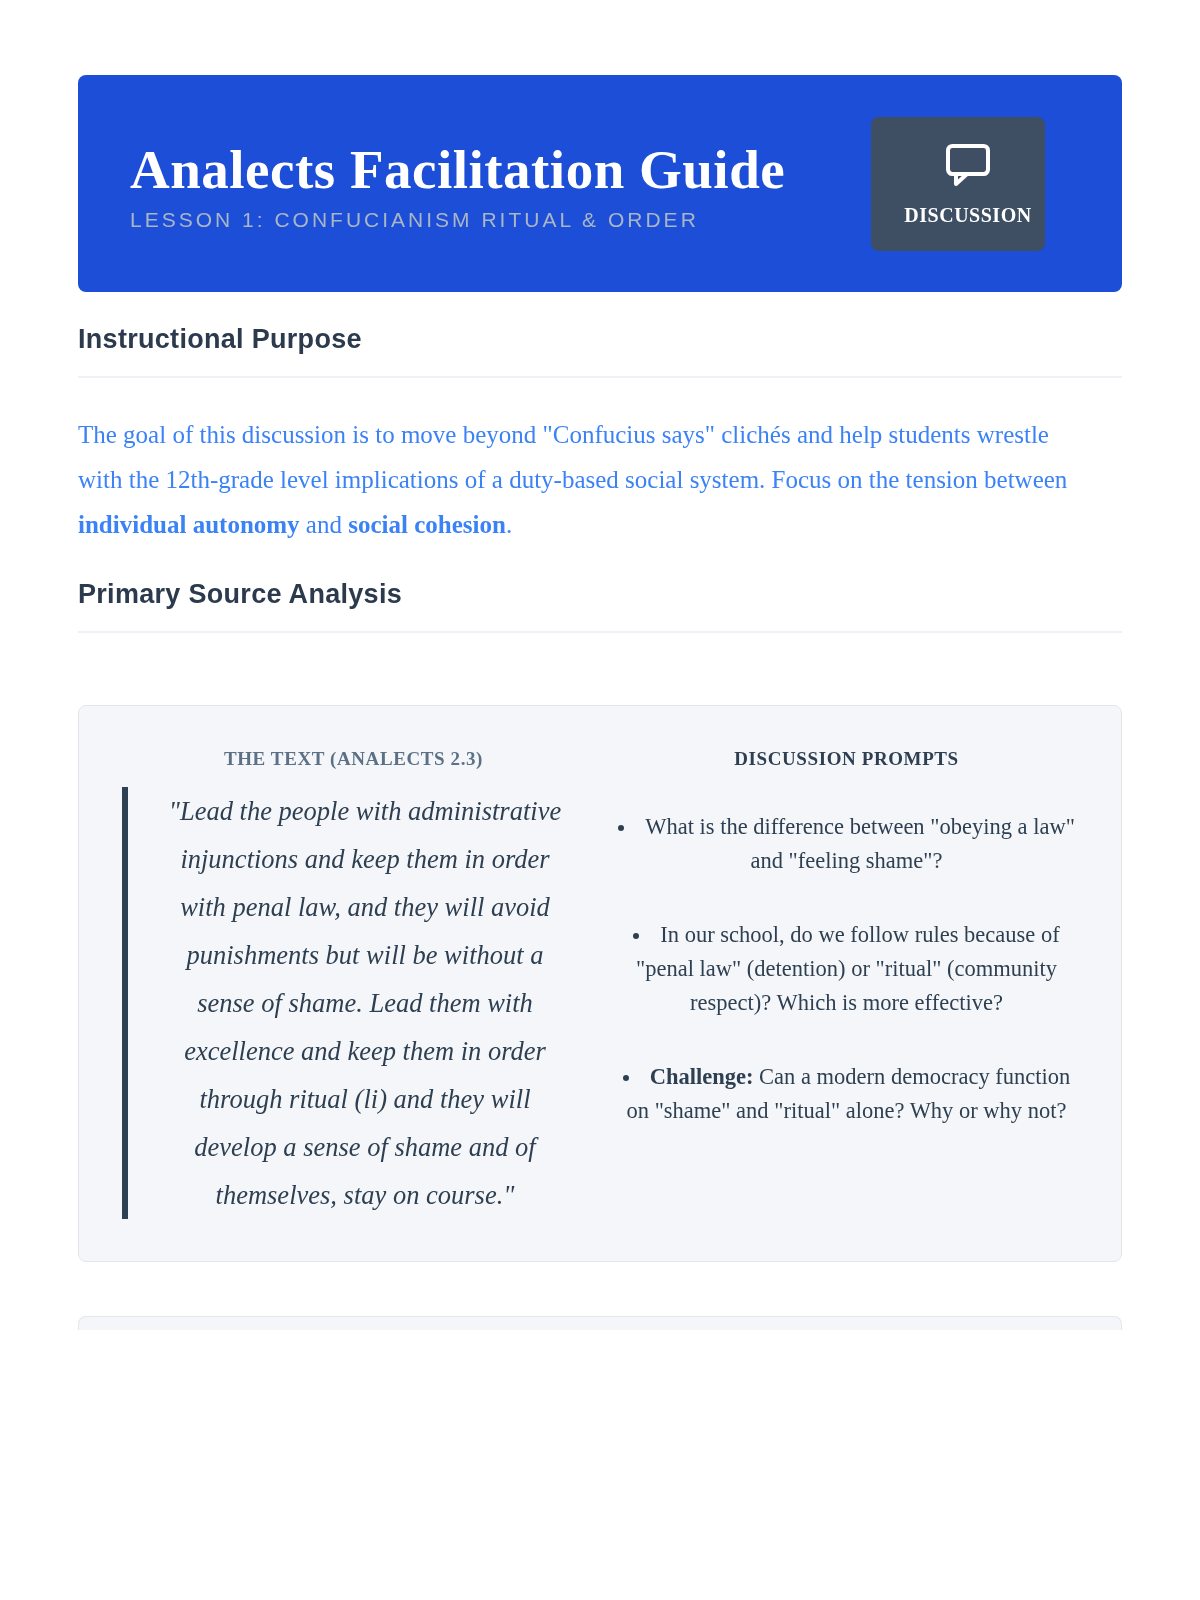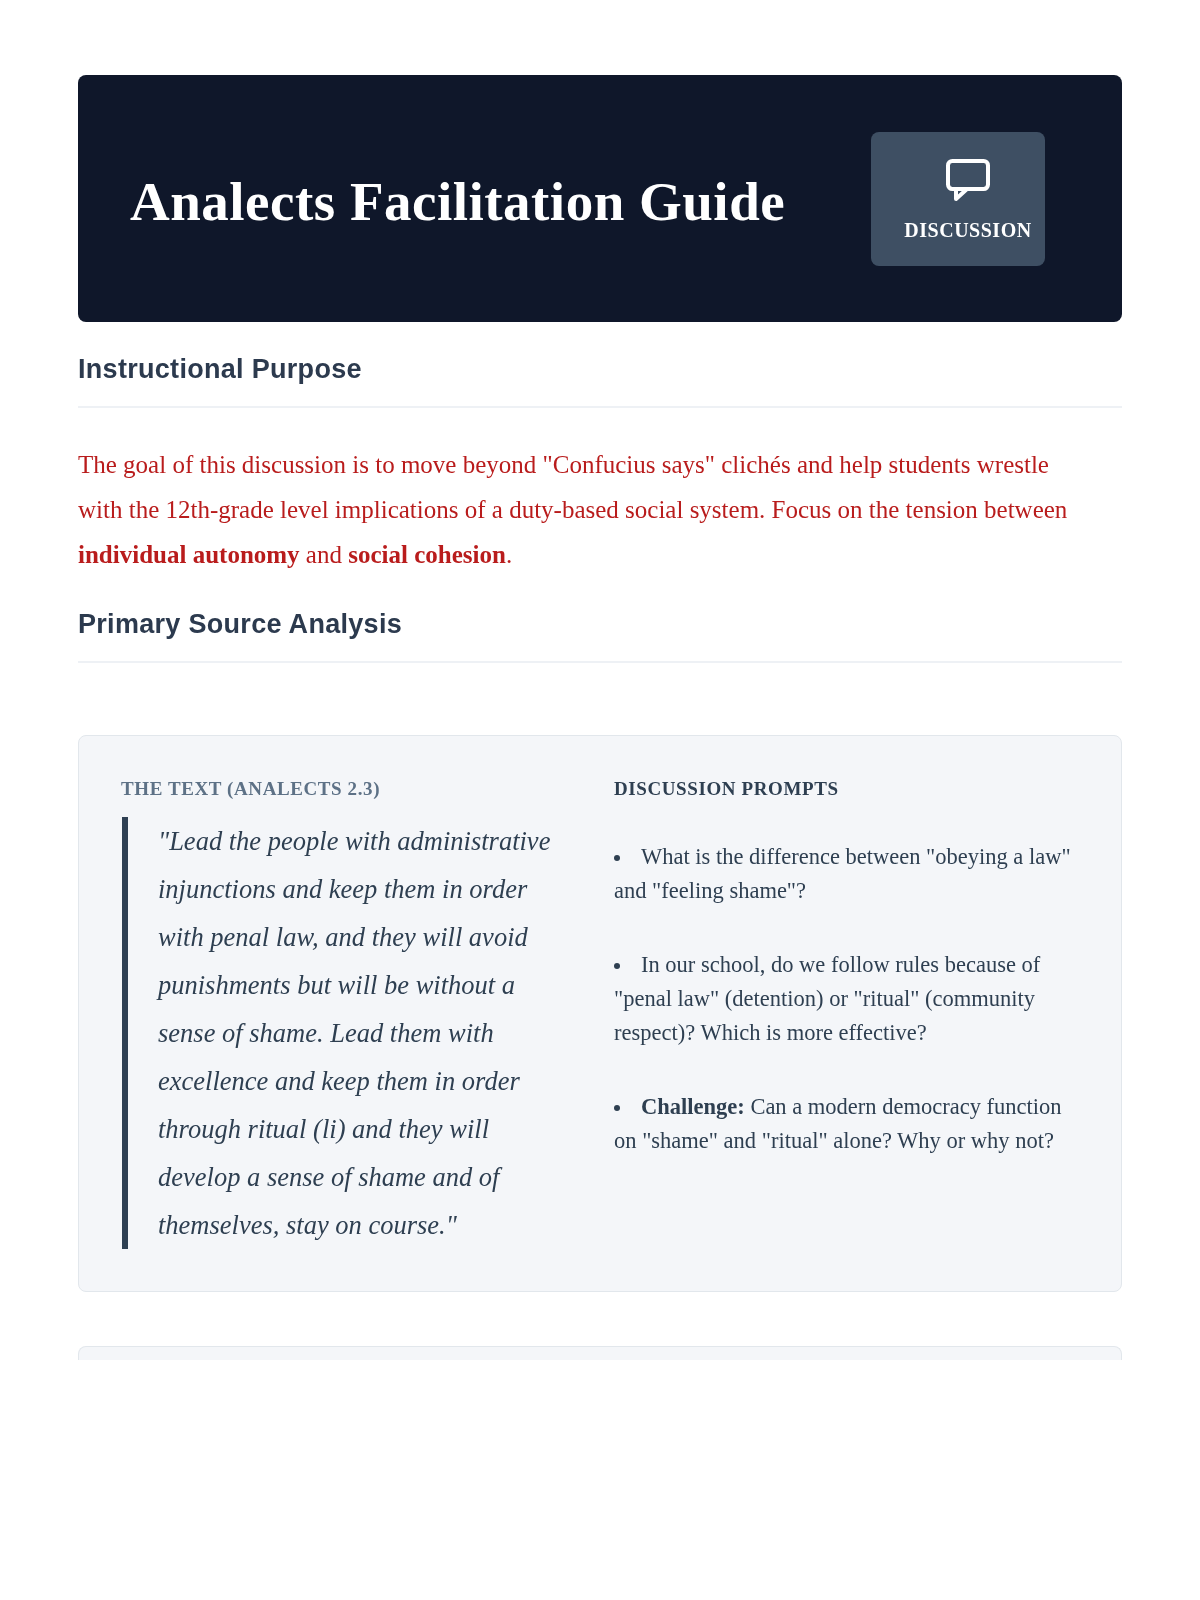--- a/index.html
+++ b/index.html
@@ -6,23 +6,23 @@
   html, body { width: 1200px; height: 1600px; overflow: hidden; }
   body {
     background: #ffffff;
     font-family: "Liberation Serif", serif;
     color: #2e3f51;
   }
   .page { width: 1200px; padding: 75px 78px 0 78px; }
 
   
   .hero {
-    background: #0f172a;
+    background: #1d4ed8;
     border-radius: 8px;
-    height: 247px;
+    height: 217px;
     padding: 0 77px 0 52px;
     display: flex;
     align-items: center;
     justify-content: space-between;
   }
   .hero-titles { padding-top: 6px; }
   .hero h1 {
     font-family: "Liberation Serif", serif;
     font-weight: 700;
     font-size: 55px;
@@ -71,35 +71,36 @@
   .divider {
     margin-top: 21px;
     height: 2px;
     background: #eef1f5;
     border: none;
   }
   .purpose-para {
     margin-top: 34px;
     font-size: 25px;
     line-height: 45px;
-    color: #b91c1c;
+    color: #3b82f6;
     max-width: 1010px;
   }
   .purpose-para b { font-weight: 700; }
 
   
   .source-card {
     margin-top: 72px;
     background: #f4f6f9;
     border: 1px solid #e2e7ec;
     border-radius: 8px;
     padding: 42px;
     display: grid;
     grid-template-columns: 1fr 1fr;
     column-gap: 28px;
+    text-align: center;
   }
   .col-label {
     font-family: "Liberation Serif", serif;
     font-weight: 700;
     font-size: 19px;
     letter-spacing: 0.6px;
     margin-bottom: 17px;
   }
   .label-muted { color: #5d7186; }
   .label-dark  { color: #2e3f51; }
@@ -138,20 +139,21 @@
   }
 </style>
 </head>
 <body>
 
 <div class="page">
 
   <header class="hero">
     <div class="hero-titles">
       <h1>Analects Facilitation Guide</h1>
+      <div class="subtitle">LESSON 1: CONFUCIANISM RITUAL &amp; ORDER</div>
     </div>
     <div class="badge">
       <span>
         <svg width="52" height="50" viewBox="0 0 26 25" aria-hidden="true">
           <rect x="3" y="3" width="20" height="14" rx="2.2" fill="none" stroke="#ffffff" stroke-width="2"></rect>
           <path d="M7 17 V22 L12.5 17" fill="none" stroke="#ffffff" stroke-width="2" stroke-linejoin="round" stroke-linecap="round"></path>
         </svg>
       </span>
       <span class="badge-label">DISCUSSION</span>
     </div>

